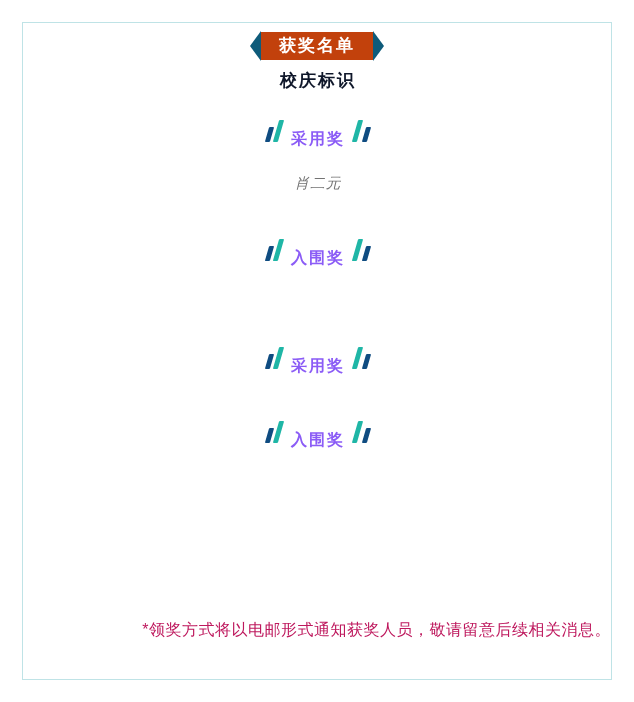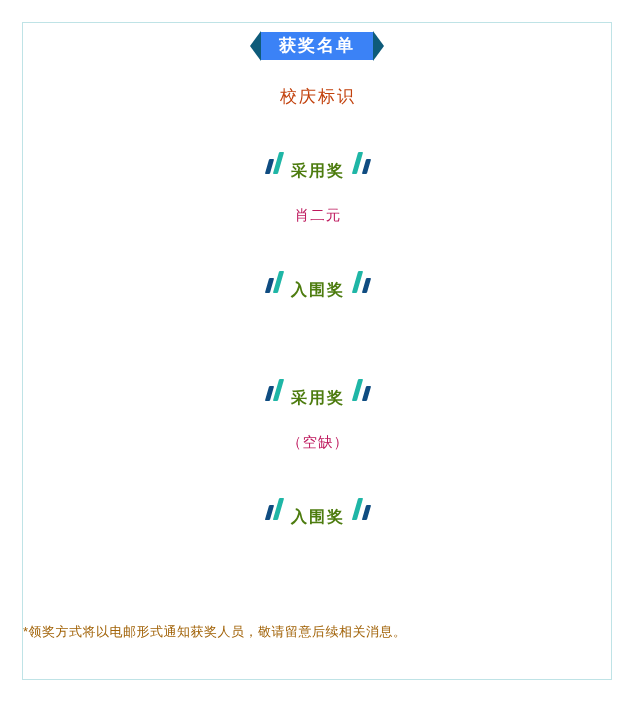--- a/index.html
+++ b/index.html
@@ -48,44 +48,44 @@
     border-top: 15px solid transparent;
     border-bottom: 15px solid transparent;
   }
   .ribbon-tail.left {
     border-right: 11px solid #0e5b7a;
   }
   .ribbon-tail.right {
     border-left: 11px solid #0e5b7a;
   }
   .ribbon-body {
-    background: #3b82f6;
+    background: #c2410c;
     color: #ffffff;
     font-size: 17px;
     font-weight: bold;
     letter-spacing: 2px;
     padding: 5px 18px 6px 18px;
     line-height: 1;
   }
 
   .content {
     position: absolute;
     left: 0;
     top: 46px;
     width: 590px;
   }
 
   
   .section-title {
     text-align: center;
-    color: #c2410c;
+    color: #0f172a;
     font-size: 17px;
-    font-weight: normal;
+    font-weight: bold;
     letter-spacing: 2px;
-    margin: 16px;
+    margin: 0;
     padding: 0;
   }
 
   .section {
     margin-bottom: 4px;
   }
 
   
   .award {
     display: flex;
@@ -106,58 +106,59 @@
     border-radius: 1px;
   }
   .slash.dark { background: #0f4c81; }
   .slash.teal { background: #1fb6a6; }
   .slash.short { height: 15px; }
 
   .award-label-wrap {
     text-align: center;
   }
   .award-label {
-    color: #4d7c0f;
+    color: #8b5cf6;
     font-size: 16px;
     font-weight: bold;
     letter-spacing: 2px;
     line-height: 1.2;
   }
   .dashes {
     margin-top: 3px;
     border-bottom: 1px dashed #1fb6a6;
     height: 0;
     width: 64px;
     margin-left: auto;
     margin-right: auto;
   }
 
   .names {
     text-align: center;
-    color: #be185d;
+    color: #737373;
     font-size: 14.5px;
     letter-spacing: 1px;
     margin-top: 26px;
+    font-style: italic;
   }
 
   .gap-after-names {
     height: 46px;
   }
   .gap-small {
     height: 28px;
   }
 
   .footnote {
     position: absolute;
     left: 0;
     right: 0;
     bottom: 38px;
-    text-align: left;
-    color: #a16207;
-    font-size: 13px;
+    text-align: right;
+    color: #be185d;
+    font-size: 16px;
     letter-spacing: 0.5px;
   }
 </style>
 </head>
 <body>
 
 <div class="page">
   <div class="card">
 
     <div class="ribbon">
@@ -220,21 +221,20 @@
           </span>
           <span class="award-label-wrap">
             <span class="award-label">采用奖</span>
             <span class="dashes"></span>
           </span>
           <span class="slashes">
             <span class="slash teal"></span>
             <span class="slash dark short"></span>
           </span>
         </div>
-        <div class="names">（空缺）</div>
 
         <div class="gap-after-names"></div>
 
         <div class="award">
           <span class="slashes">
             <span class="slash dark short"></span>
             <span class="slash teal"></span>
           </span>
           <span class="award-label-wrap">
             <span class="award-label">入围奖</span>

